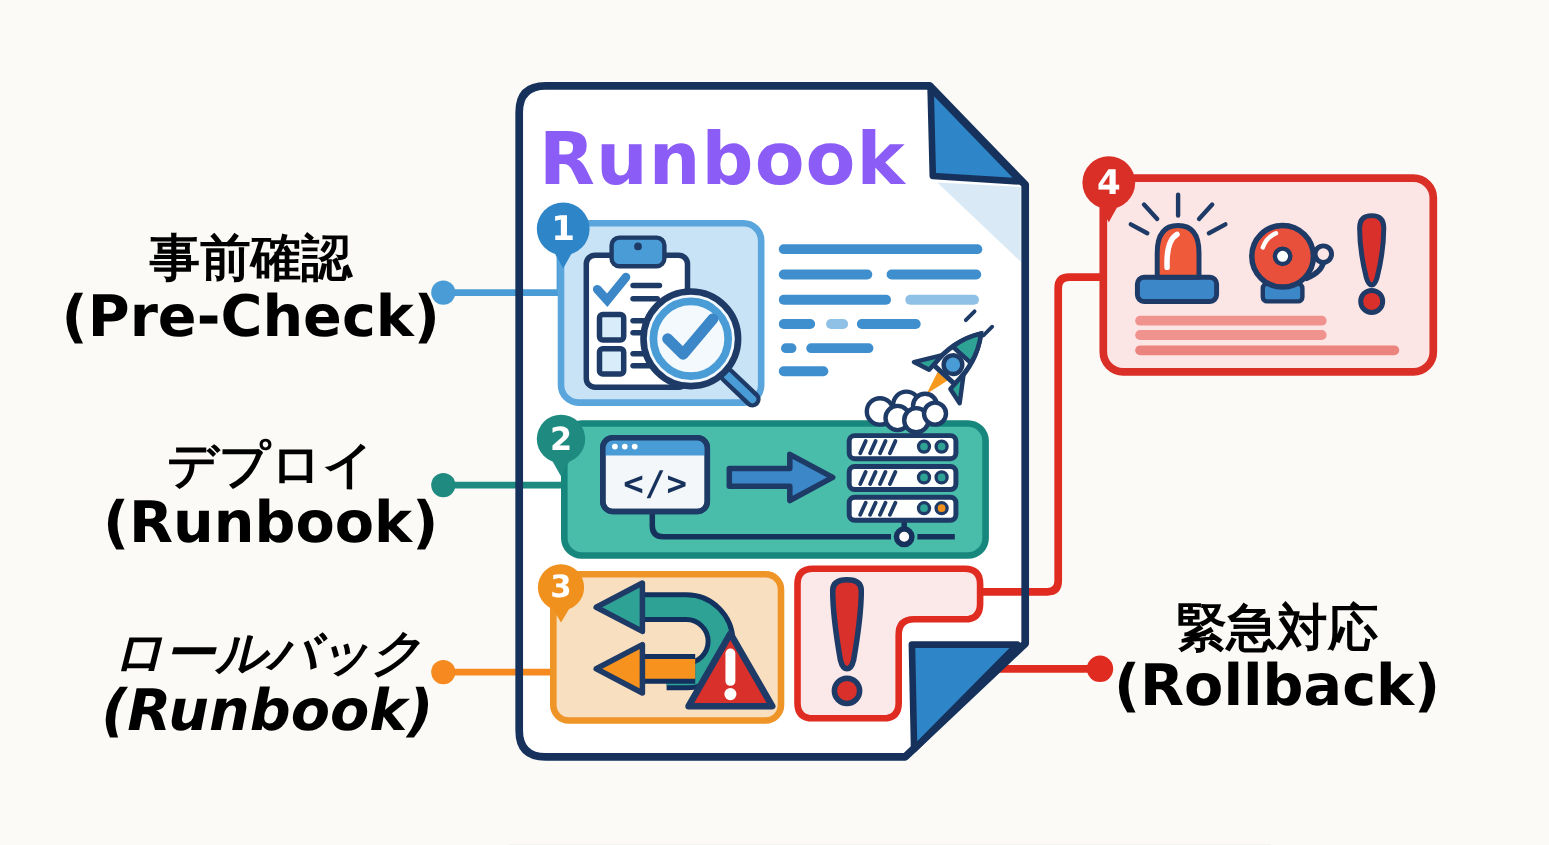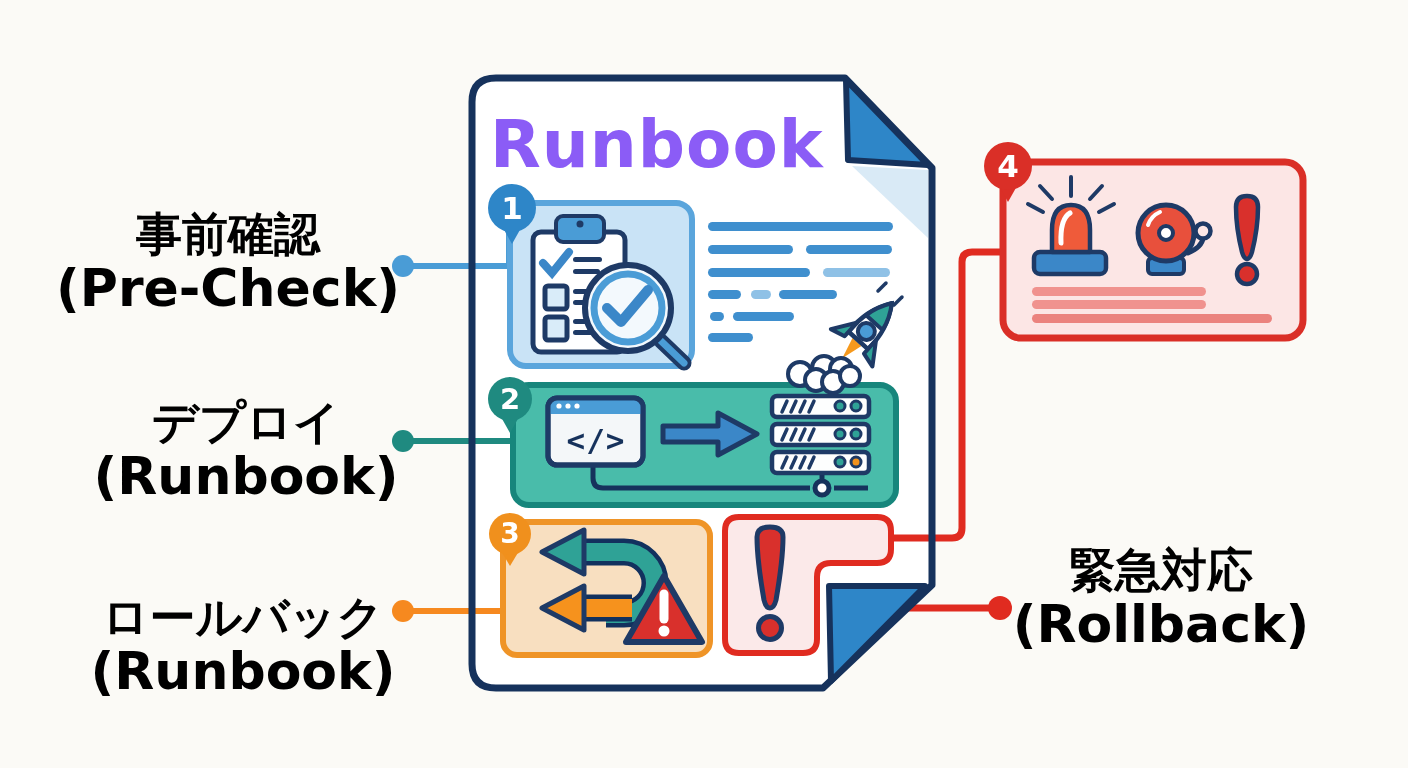--- a/index.html
+++ b/index.html
@@ -19,21 +19,21 @@
   .badge-2{left:488px;top:377px;width:44px;height:44px;line-height:44px;font-size:29px;}
   .badge-3{left:489px;top:513px;width:42px;height:42px;line-height:42px;font-size:28px;}
   .badge-4{left:984px;top:142px;width:48px;height:48px;line-height:48px;font-size:31px;}
   .step-label{
     position:absolute;width:400px;text-align:center;color:#000000;font-weight:bold;
   }
   .step-label .jp{display:block;font-size:46px;line-height:56px;}
   .step-label .en{display:block;font-size:52px;line-height:52px;}
   .label-1{left:28px;top:206px;}
   .label-2{left:46px;top:394px;}
-  .label-3{left:43px;top:589px;}
+  .label-3{left:43px;top:565px;font-style:italic;}
   .label-4{left:961px;top:542px;}
   .code-glyph{
     position:absolute;left:550px;top:417px;width:92px;height:46px;line-height:46px;
     text-align:center;font-family:"DejaVu Sans Mono","Liberation Mono",monospace;
     font-weight:bold;font-size:31px;color:#16325c;letter-spacing:1px;
   }
 </style>
 </head>
 <body>
 

